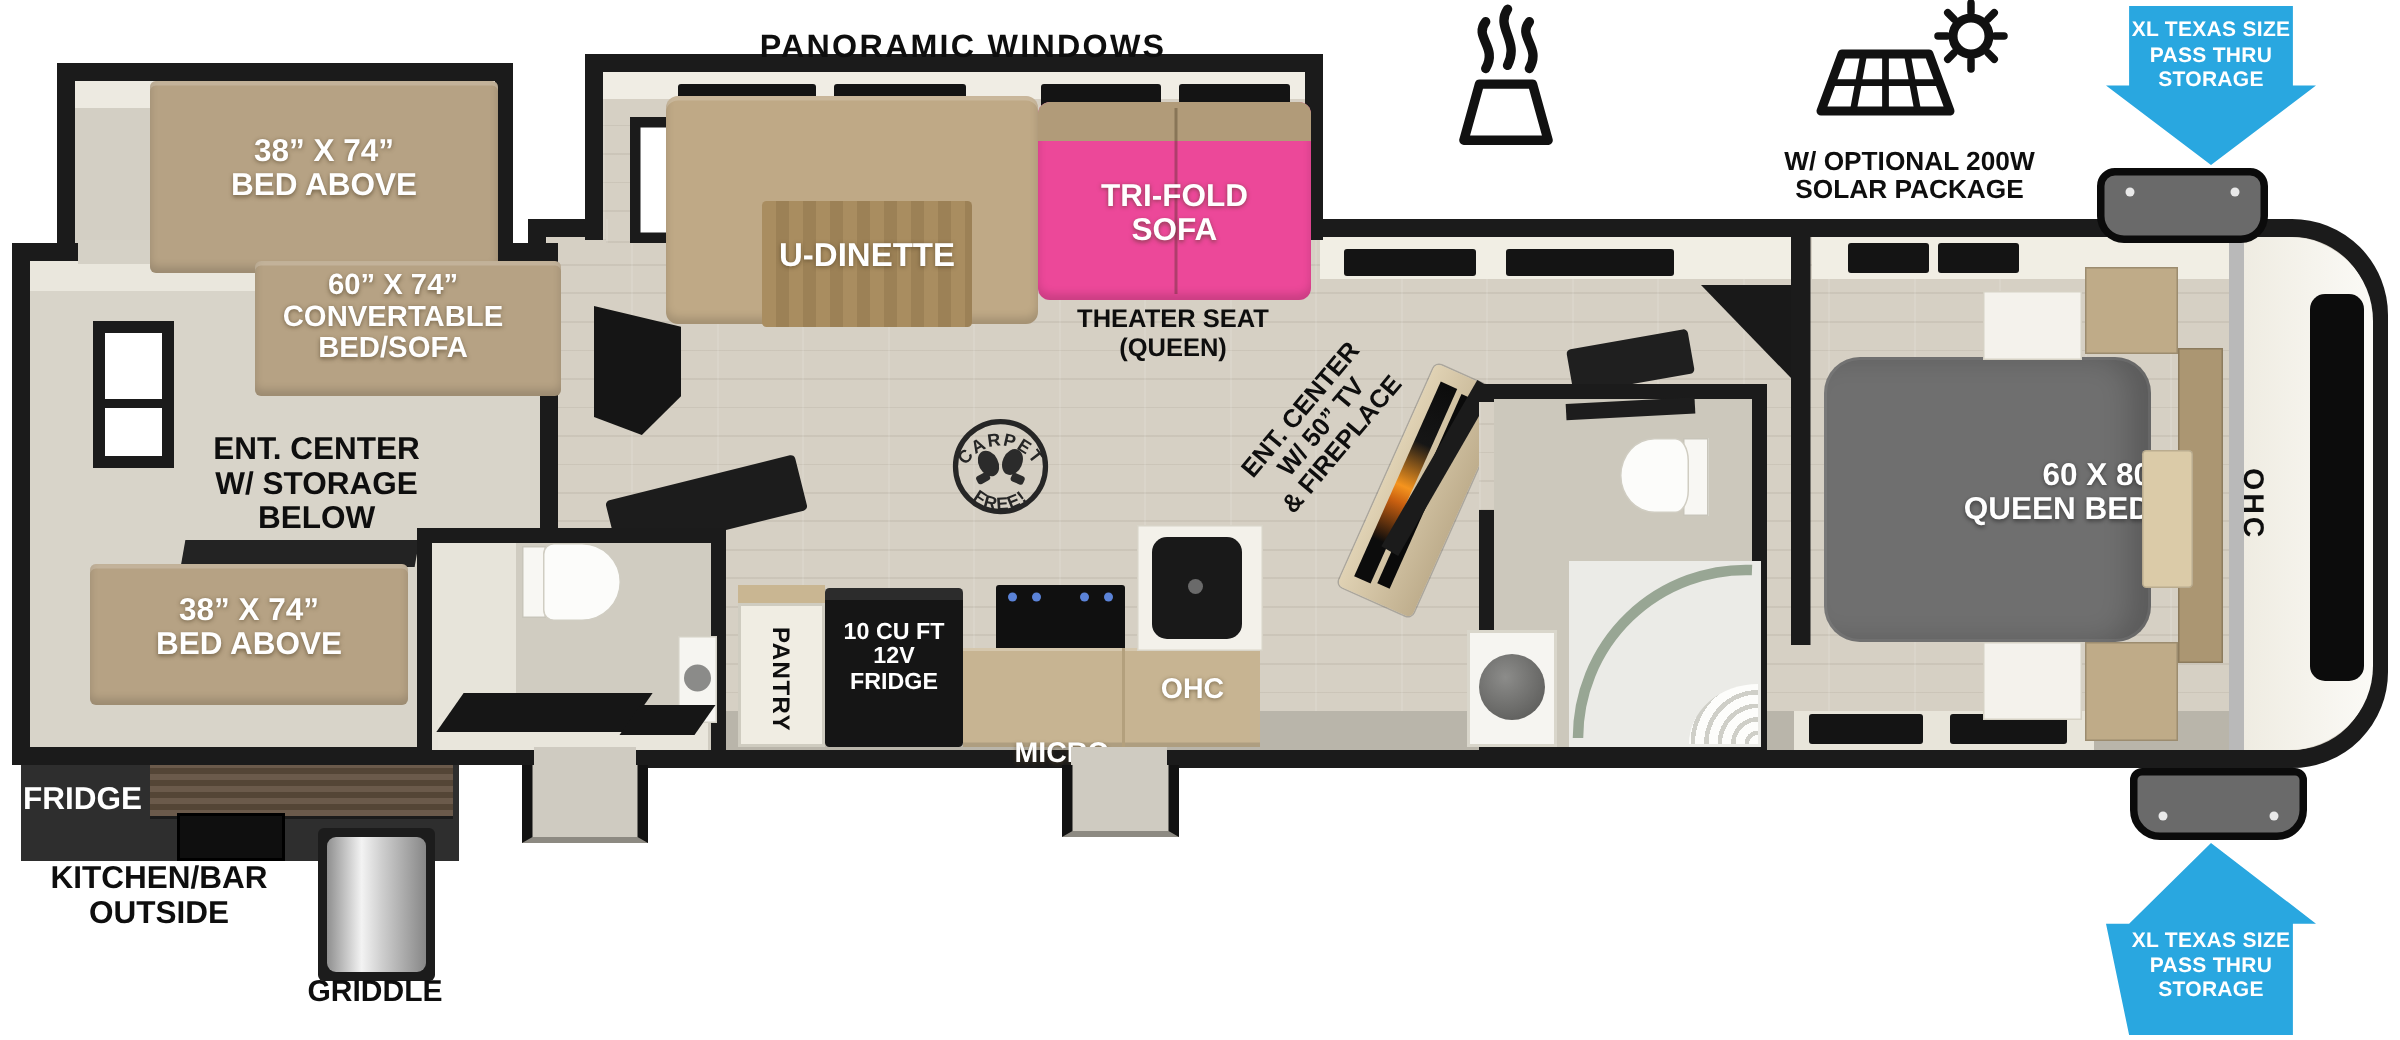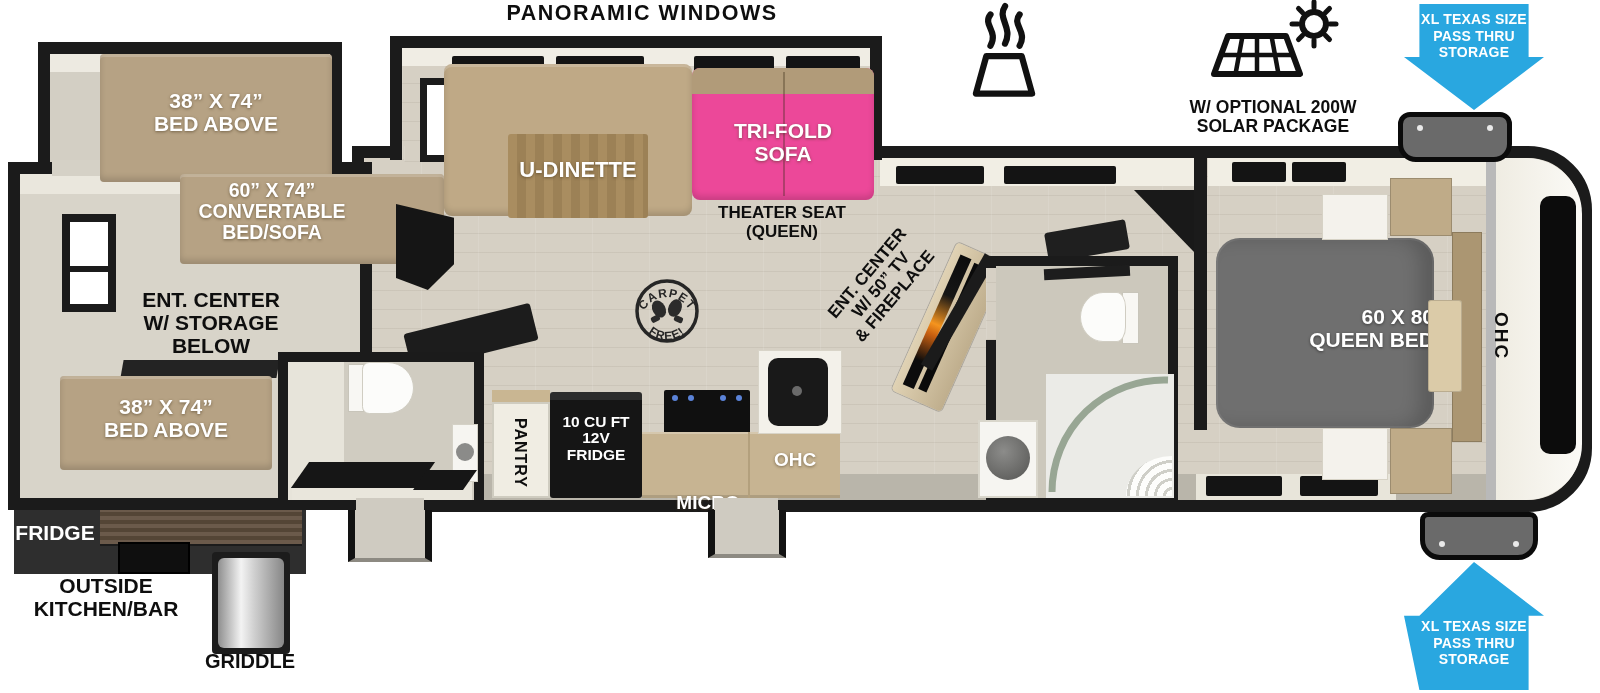--- a/index.html
+++ b/index.html
@@ -45,22 +45,22 @@
               box-shadow:0 2px 0 rgba(0,0,0,.4);"></div>
   <div class="abs" style="left:118px;top:542px;width:68px;height:28px;background:#0f0f0f;border:2px solid #000;"></div>
   <div class="lblw" style="left:8px;top:522px;width:94px;font-size:21px;text-shadow:none;">
     <span>FRIDGE</span>
   </div>
   <div class="abs" style="left:212px;top:552px;width:78px;height:102px;background:#1c1c1c;border-radius:4px;">
     <div class="abs" style="left:6px;top:6px;width:66px;height:90px;border-radius:6px;
                 background:linear-gradient(90deg,#8f8f8f,#f3f3f3 35%,#cfcfcf 55%,#878787);"></div>
   </div>
   <div class="lblk" style="left:0px;top:574px;width:212px;font-size:21px;">
+    <div>KITCHEN/BAR</div>
     <div>OUTSIDE</div>
-    <div>KITCHEN/BAR</div>
   </div>
   <div class="lblk" style="left:192px;top:650px;width:116px;font-size:20px;">
     <span>GRIDDLE</span>
   </div>
 
   <div class="room floor" style="left:352px;top:146px;width:1240px;height:366px;border-radius:0 64px 64px 0;"></div>
 
   <div class="band" style="left:880px;top:158px;width:316px;height:28px;background:#f1eee4;"></div>
   <div class="band" style="left:1208px;top:158px;width:278px;height:28px;background:#f1eee4;"></div>
   <div class="band" style="left:364px;top:474px;width:1140px;height:26px;background:#b9b5aa;"></div>
@@ -88,21 +88,21 @@
     <div class="abs" style="left:0;top:44px;width:100%;height:6px;background:#1b1b1b;"></div>
   </div>
 
   <div class="tanblock" style="left:100px;top:54px;width:232px;height:128px;">
     <div class="lblw" style="left:0;top:36px;width:100%;font-size:21px;">
       <div>38” X 74”</div>
       <div>BED ABOVE</div>
     </div>
   </div>
 
-  <div class="tanblock" style="left:180px;top:174px;width:220px;height:90px;padding-left:44px;">
+  <div class="tanblock" style="left:170px;top:174px;width:204px;height:90px;">
     <div class="lblw" style="left:-6px;top:6px;width:196px;font-size:19.5px;">
       <div>60” X 74”</div>
       <div>CONVERTABLE</div>
       <div>BED/SOFA</div>
     </div>
   </div>
 
   <div class="lblk" style="left:118px;top:288px;width:186px;font-size:21px;">
     <div>ENT. CENTER</div>
     <div>W/ STORAGE</div>
@@ -306,21 +306,21 @@
   </div>
   <div class="arrow" style="left:1404px;top:562px;width:140px;height:128px;
               clip-path:polygon(50% 0,100% 42%,89% 42%,89% 100%,11% 100%,0 42%,11% 42%);">
     <div class="txt" style="top:56px;">
       <div>XL TEXAS SIZE</div>
       <div>PASS THRU</div>
       <div>STORAGE</div>
     </div>
   </div>
 
-  <div class="lblk" style="left:477px;top:2px;width:330px;font-size:21.5px;letter-spacing:1.5px;">
+  <div class="lblk" style="left:477px;top:20px;width:330px;font-size:21.5px;letter-spacing:1.5px;">
     <span>PANORAMIC WINDOWS</span>
   </div>
 
   <svg class="abs" style="left:952px;top:2px;" width="104" height="104" viewBox="0 0 100 100">
     <path d="M33 52 L67 52 L77 88 L23 88 Z" fill="none" stroke="#111" stroke-width="6" stroke-linejoin="round"></path>
     <path d="M37 12 C29 22 45 28 37 42" fill="none" stroke="#111" stroke-width="6" stroke-linecap="round"></path>
     <path d="M51 4  C43 16 59 24 51 40" fill="none" stroke="#111" stroke-width="6" stroke-linecap="round"></path>
     <path d="M65 12 C57 22 73 28 65 42" fill="none" stroke="#111" stroke-width="6" stroke-linecap="round"></path>
   </svg>
 

